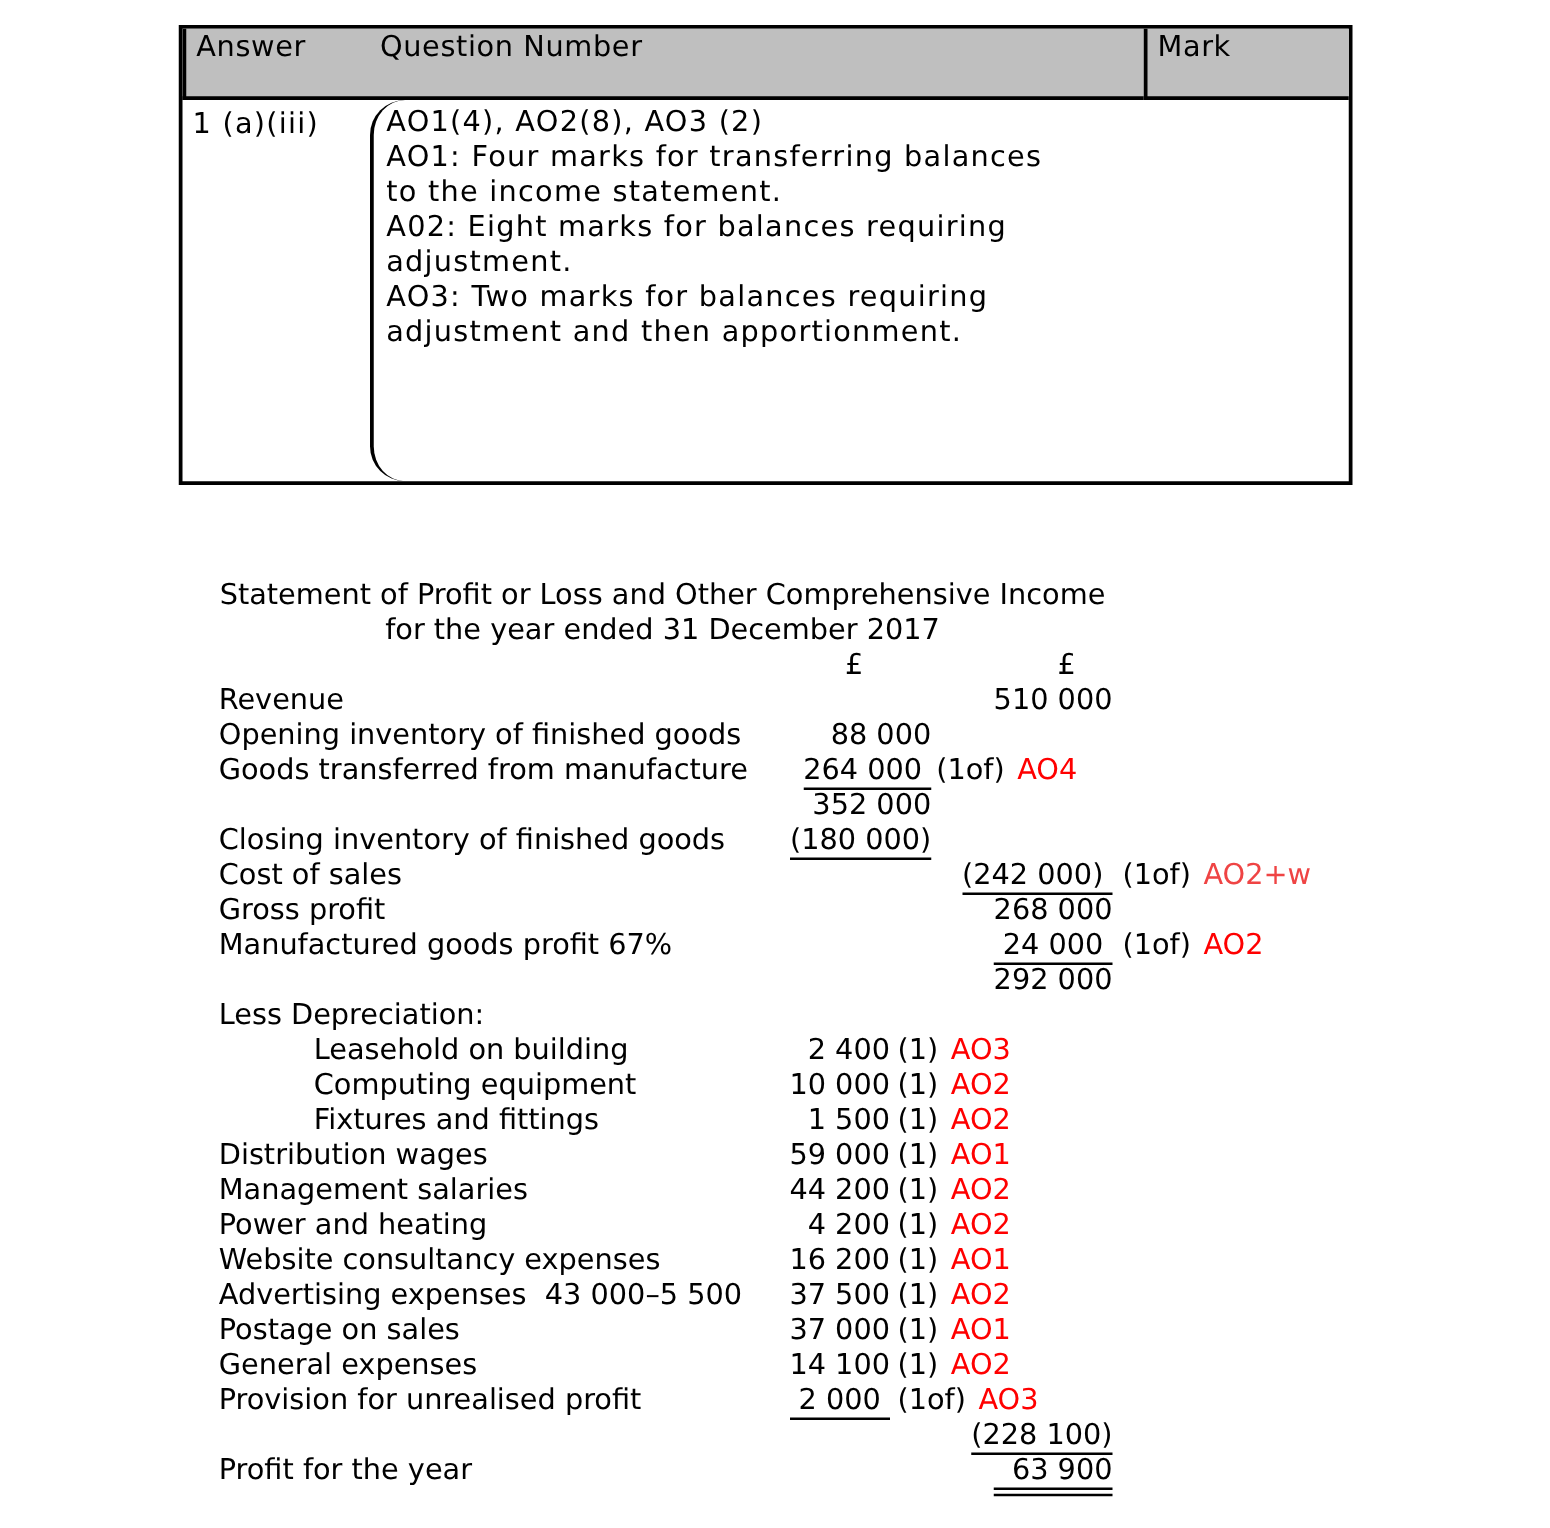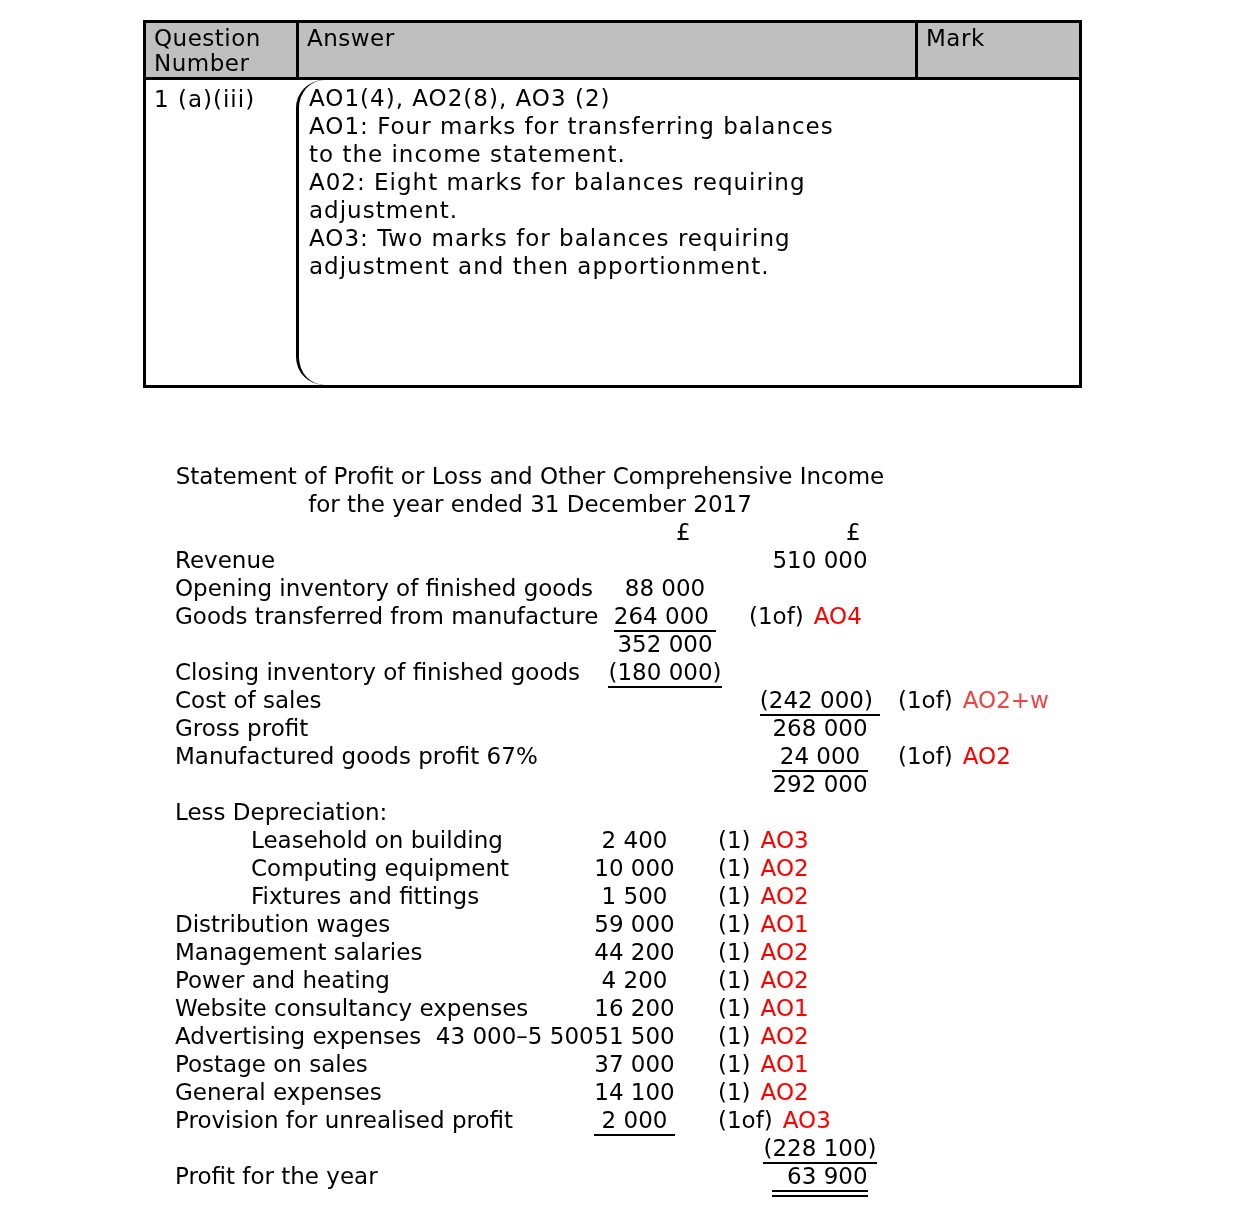--- a/index.html
+++ b/index.html
@@ -21,39 +21,39 @@
   
   .statement{position:absolute;left:0;top:462px;width:1060px;
              font-size:23px;line-height:28px;}
   .titleline{height:28px;text-align:center;}
   .currrow{position:relative;height:28px;}
   .curr1{position:absolute;left:676px;}
   .curr2{position:absolute;left:846px;}
   .srow{position:relative;height:28px;}
   .lbl{position:absolute;left:175px;white-space:pre;}
   .lbl.indent{left:251px;}
-  .amt{position:absolute;text-align:center;white-space:pre;}
+  .amt{position:absolute;text-align:right;white-space:pre;}
   .amt.c1a{left:585px;width:160px;}
   .amt.c1b{left:557px;width:155px;}
   .amt.c2{left:750px;width:140px;}
   .val{display:inline-block;white-space:pre;}
   .u1{border-bottom:2px solid #000;}
   .u2{border-bottom:7px double #000;}
   .note{position:absolute;white-space:pre;}
   .note.c1a{left:749px;}
   .note.c1b{left:718px;}
   .note.c2{left:898px;}
   .ao{margin-left:10px;}
 </style>
 </head>
 <body>
 
 <div class="mstable">
+  <div class="cell th bl" style="background: rgb(191, 191, 191);">Answer</div>
   <div class="cell th" style="background: rgb(191, 191, 191);">Question Number</div>
-  <div class="cell th bl" style="background: rgb(191, 191, 191);">Answer</div>
   <div class="cell th bl" style="background: rgb(191, 191, 191);">Mark</div>
 
   <div class="cell td">1 (a)(iii)</div>
   <div class="cell td answer-cell bl">AO1(4), AO2(8), AO3 (2)
 AO1: Four marks for transferring balances
 to the income statement.
 A02: Eight marks for balances requiring
 adjustment.
 AO3: Two marks for balances requiring
 adjustment and then apportionment.</div>
@@ -137,21 +137,21 @@
         <span class="amt c1b"><span class="val">4 200</span></span>
         <span class="note c1b"><span class="nblack">(1)</span><span class="ao" style="color: rgb(255, 0, 0);">AO2</span></span>
       </div>
       <div class="srow">
         <span class="lbl">Website consultancy expenses</span>
         <span class="amt c1b"><span class="val">16 200</span></span>
         <span class="note c1b"><span class="nblack">(1)</span><span class="ao" style="color: rgb(255, 0, 0);">AO1</span></span>
       </div>
       <div class="srow">
         <span class="lbl">Advertising expenses  43 000–5 500</span>
-        <span class="amt c1b"><span class="val">51 500</span></span>
+        <span class="amt c1b"><span class="val">37 500</span></span>
         <span class="note c1b"><span class="nblack">(1)</span><span class="ao" style="color: rgb(255, 0, 0);">AO2</span></span>
       </div>
       <div class="srow">
         <span class="lbl">Postage on sales</span>
         <span class="amt c1b"><span class="val">37 000</span></span>
         <span class="note c1b"><span class="nblack">(1)</span><span class="ao" style="color: rgb(255, 0, 0);">AO1</span></span>
       </div>
       <div class="srow">
         <span class="lbl">General expenses</span>
         <span class="amt c1b"><span class="val">14 100</span></span>

